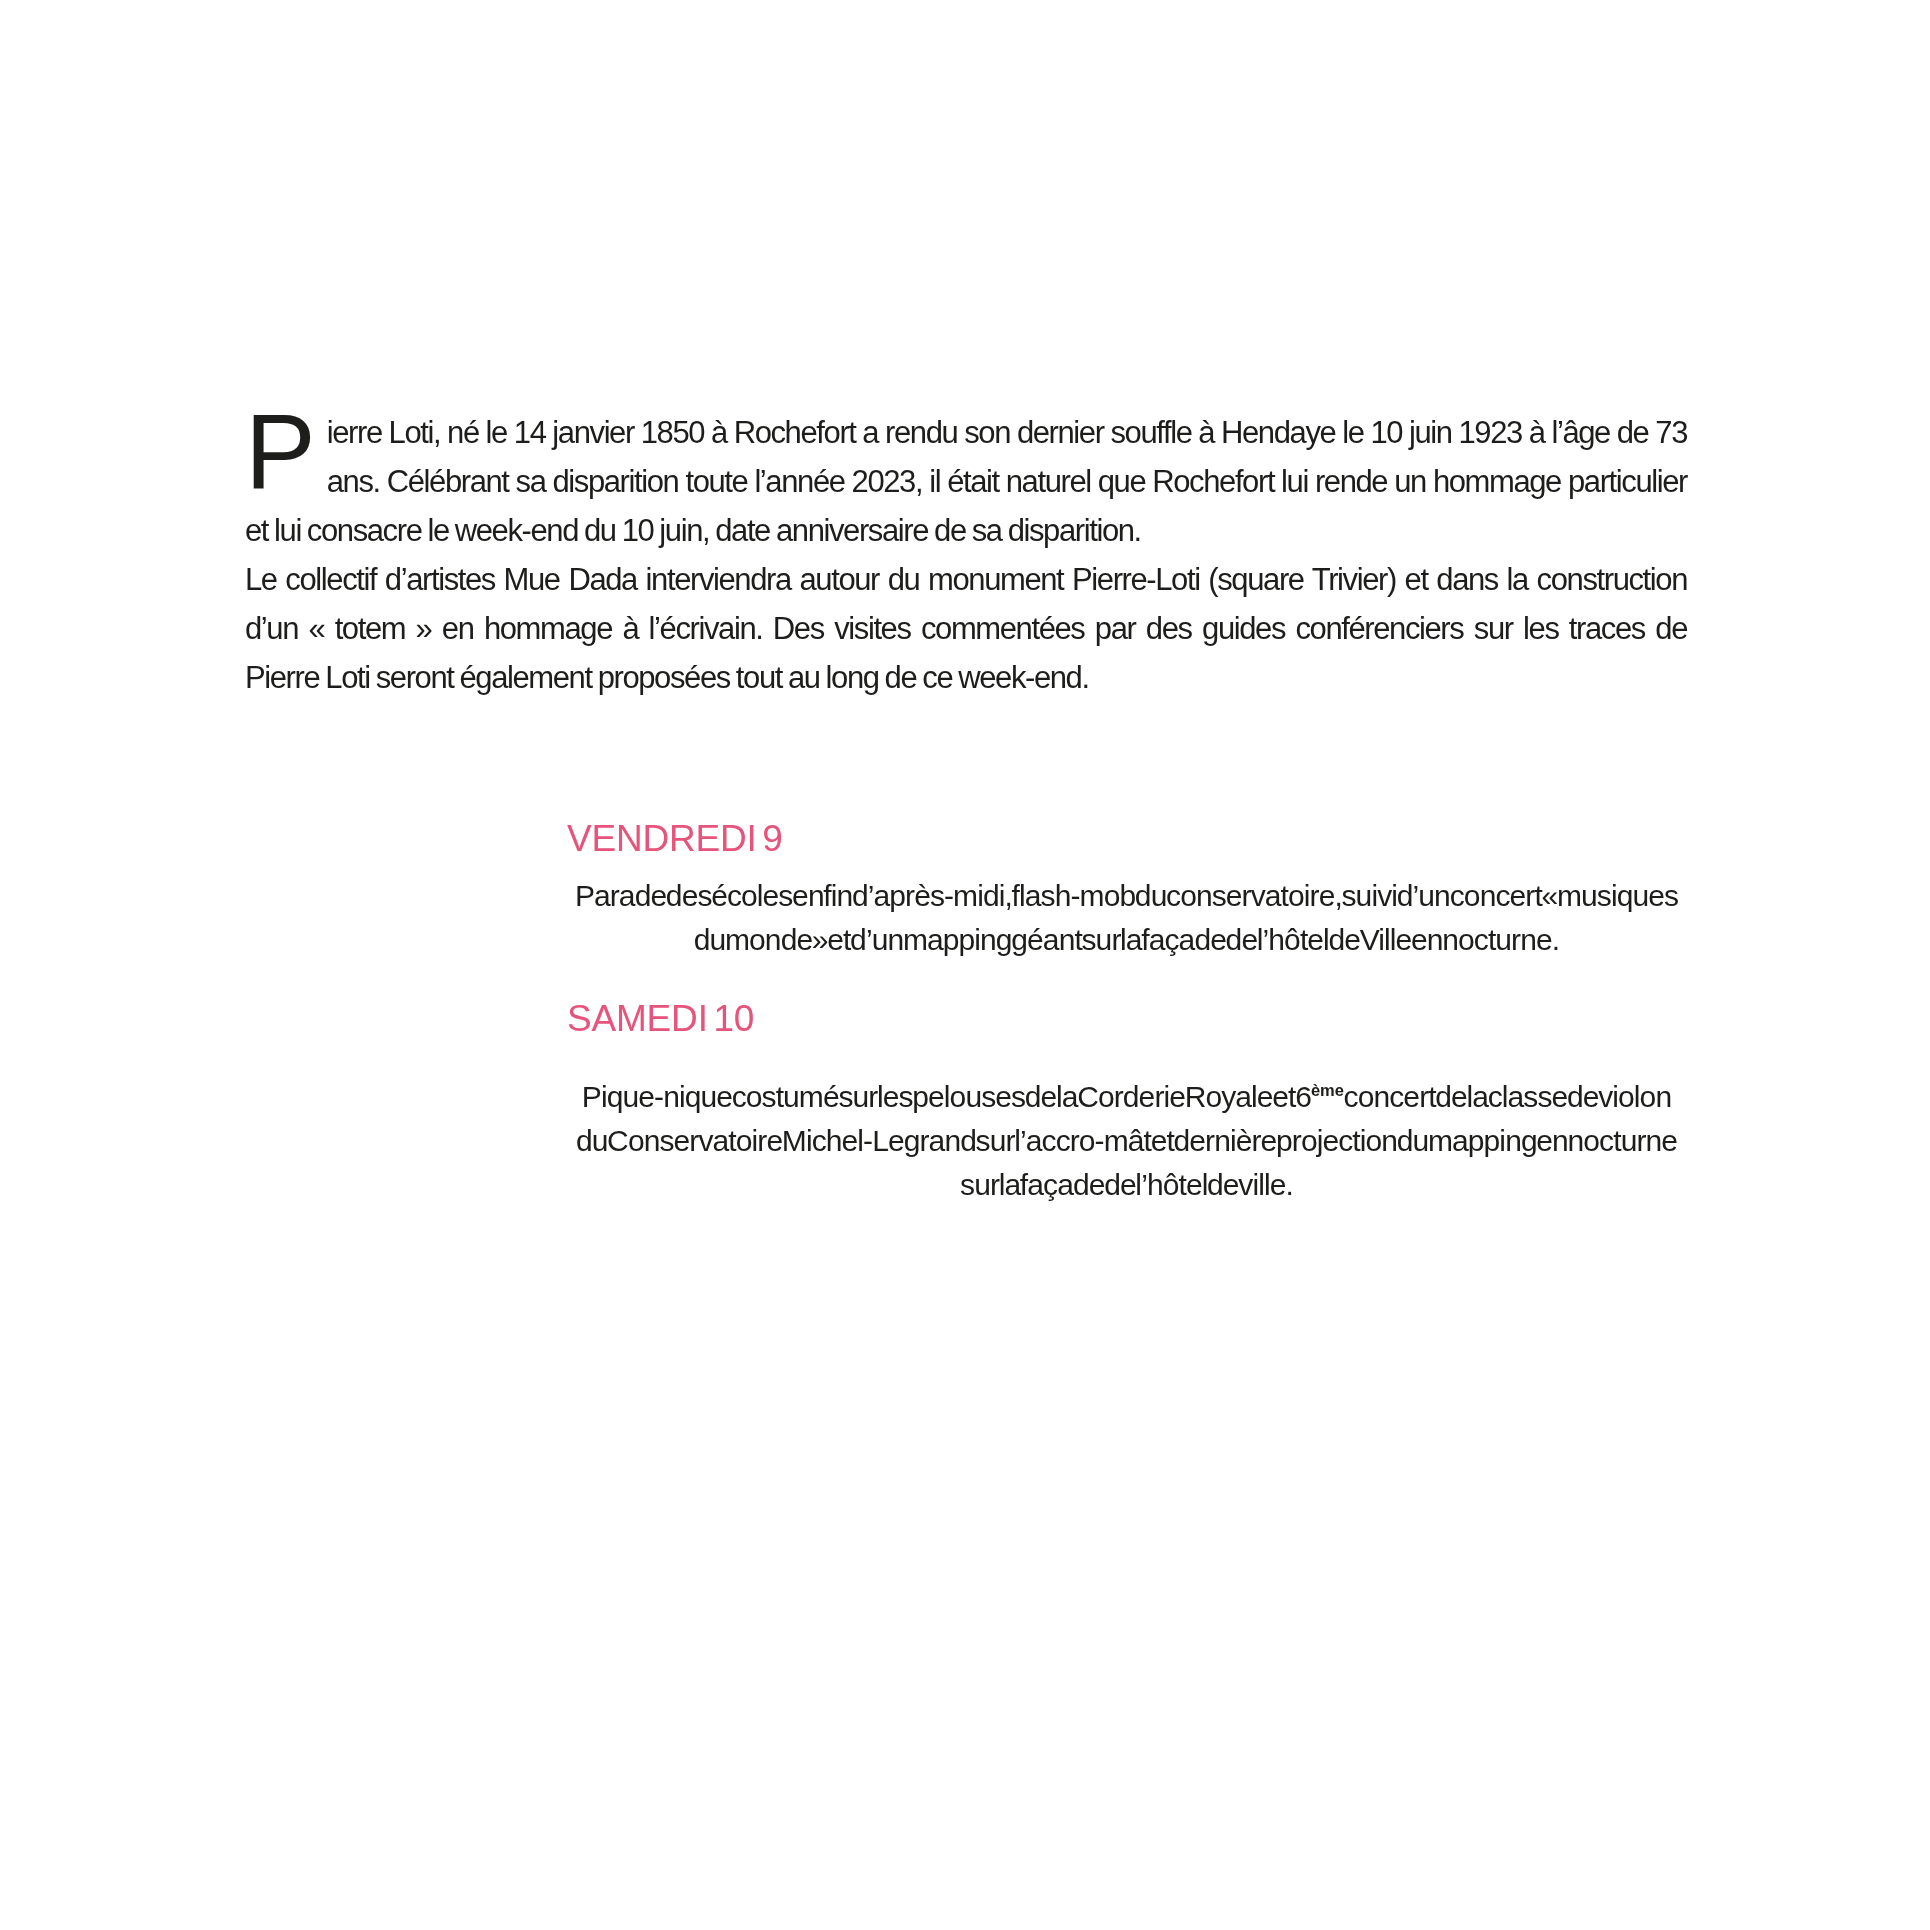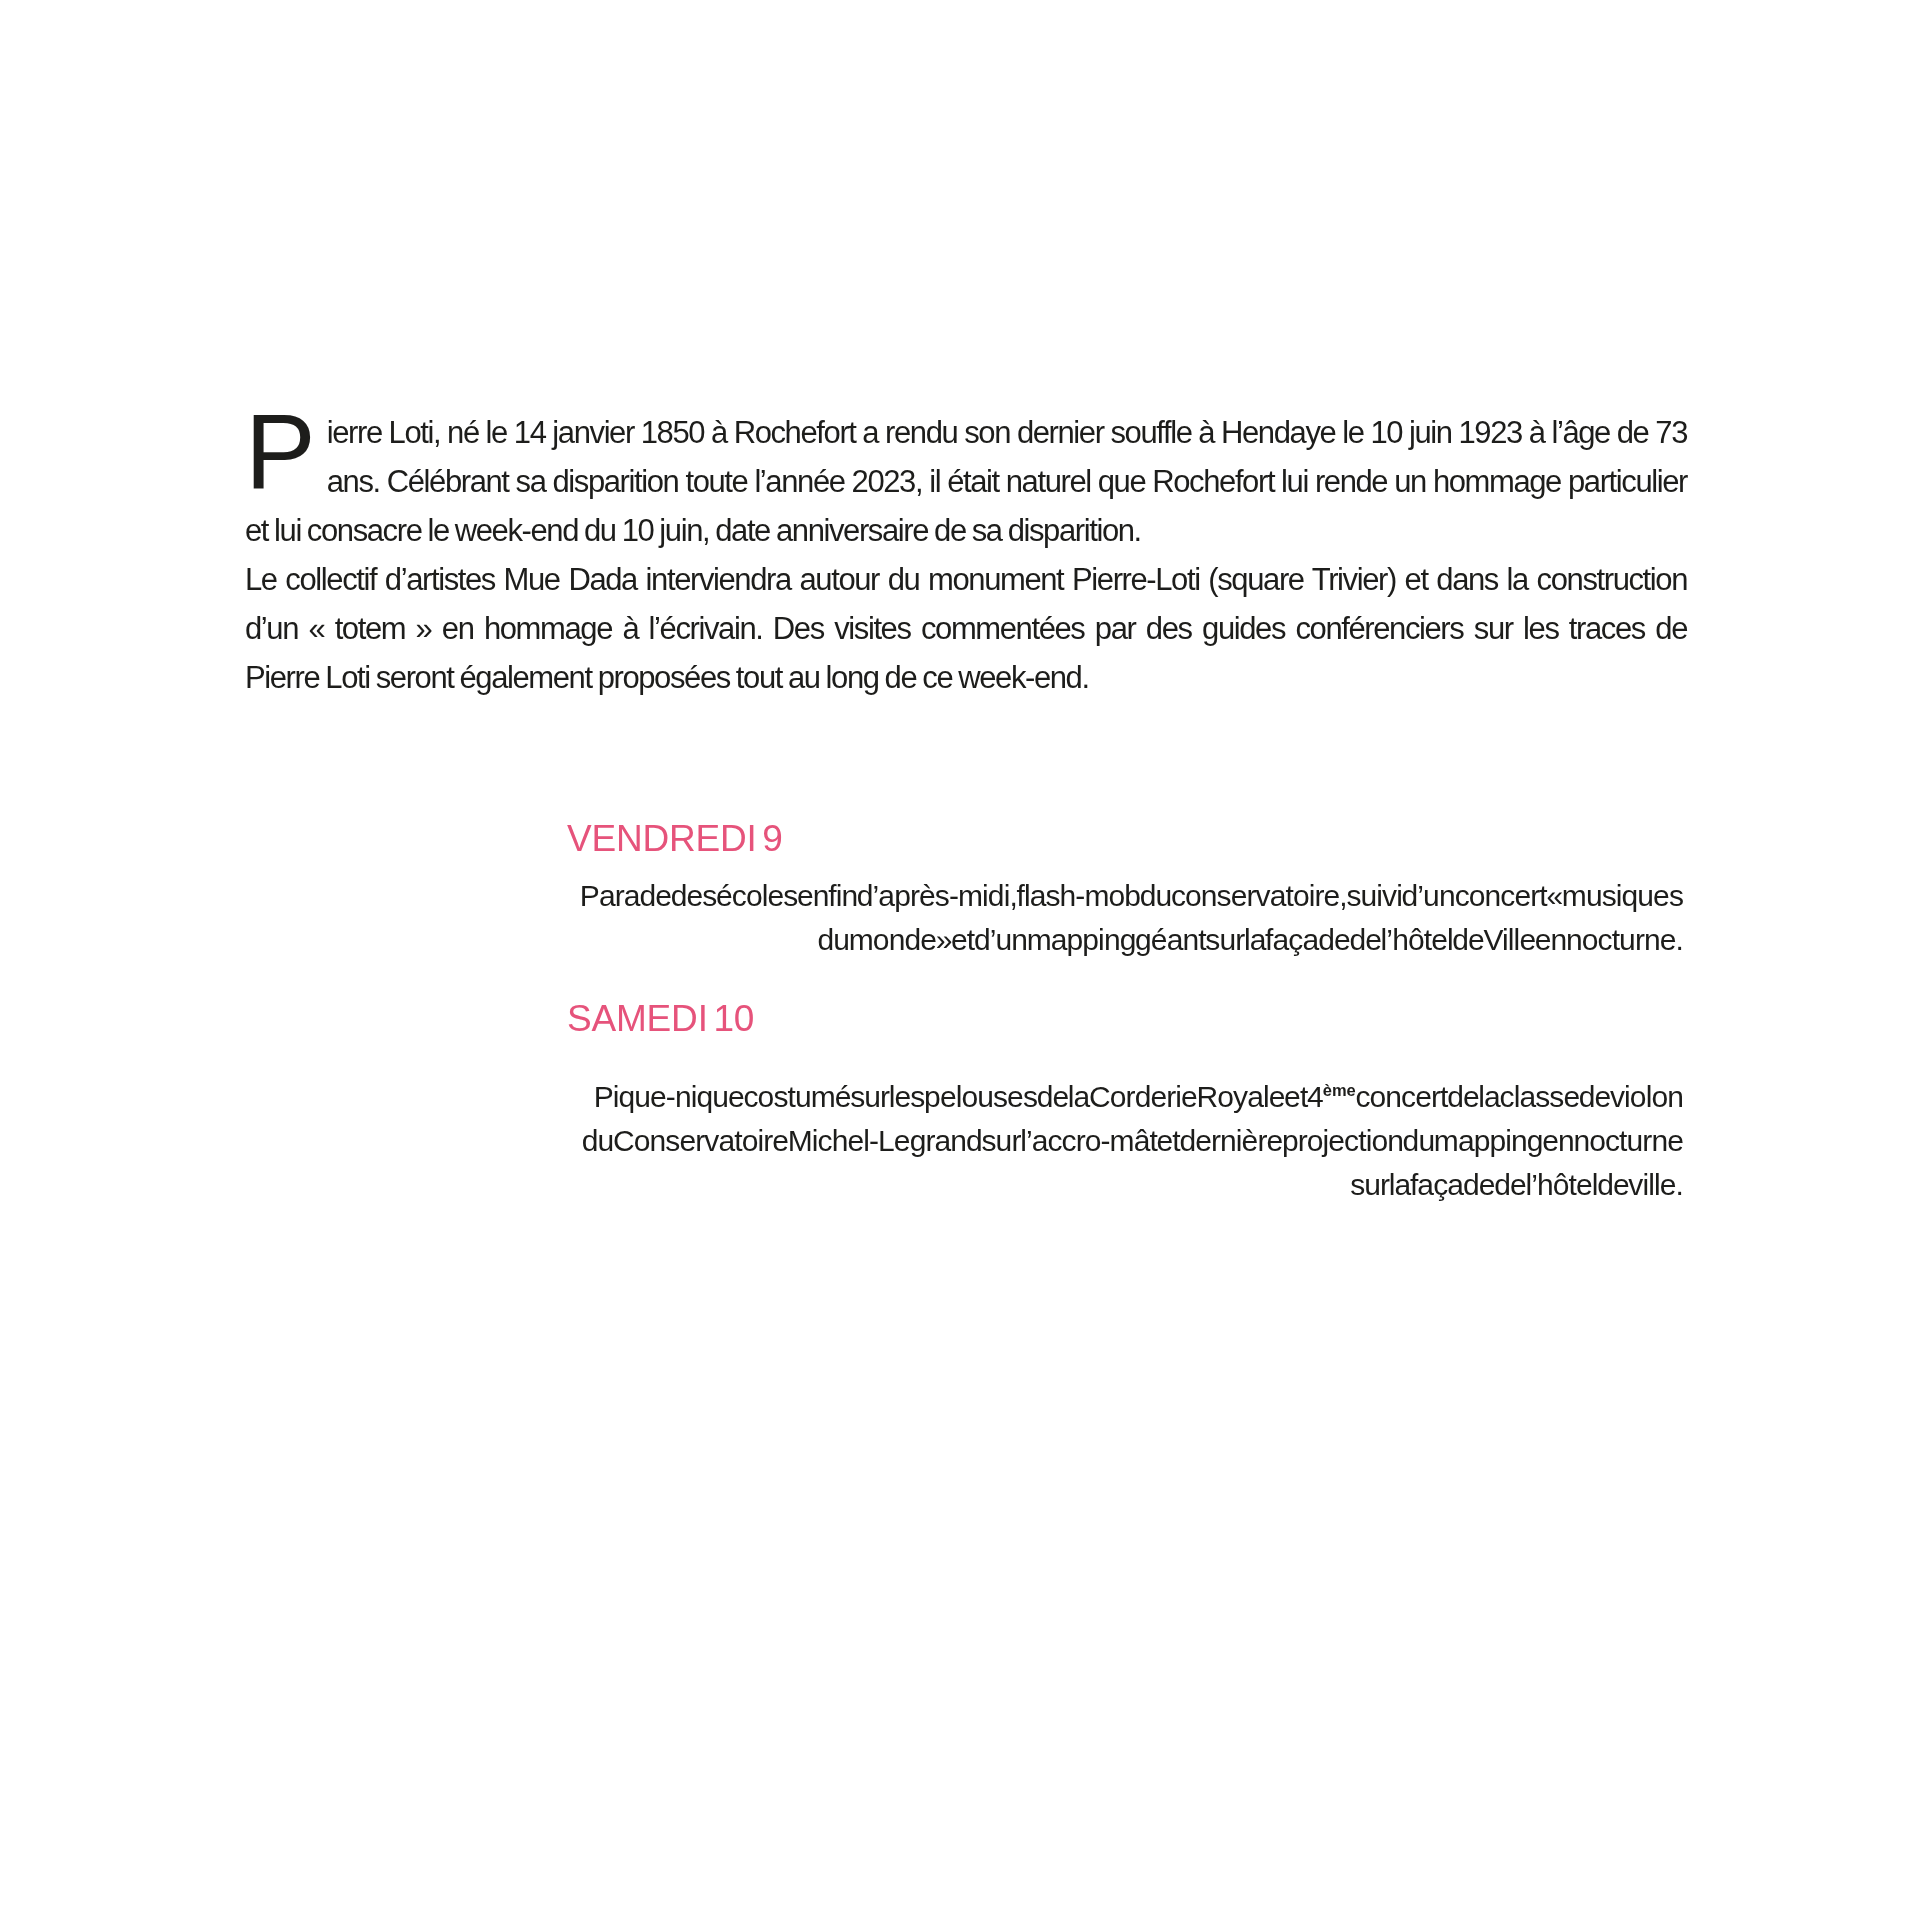--- a/index.html
+++ b/index.html
@@ -61,21 +61,21 @@
     letter-spacing: -0.005em;
     word-spacing: -0.12em;
     color: #e6537b;
   }
   .event-body {
     margin: 3px;
     font-size: 30px;
     line-height: 44px;
     letter-spacing: -0.03em;
     word-spacing: -0.26em;
-    text-align: right;
+    text-align: center;
     color: #1d1d1b;
   }
   .event-body sup {
     font-size: 0.55em;
     line-height: 0;
     vertical-align: super;
     letter-spacing: 0;
     font-weight: bold;
   }
 </style>
@@ -94,18 +94,18 @@
     <section class="event">
       <h2 class="event-heading">VENDREDI 9</h2>
       <p class="event-body">Parade des écoles en fin d’après-midi, flash-mob du conservatoire, suivi d’unconcert « musiques du monde » et d’un mapping géant sur la façade de l’hôtel de Ville en nocturne.</p>
     </section>
 
     <section class="event">
       <h2 class="event-heading">SAMEDI 10</h2>
     </section>
 
     <section class="event">
-      <p class="event-body"><span>Pique-nique costumé sur les pelouses de la Corderie Royale et 4</span><sup>ème</sup><span> concert de la classe de violon du Conservatoire Michel-Legrand sur l’accro-mât et dernière projection du mapping en nocturne sur la façade de l’hôtel de ville.</span></p>
+      <p class="event-body"><span>Pique-nique costumé sur les pelouses de la Corderie Royale et 6</span><sup>ème</sup><span> concert de la classe de violon du Conservatoire Michel-Legrand sur l’accro-mât et dernière projection du mapping en nocturne sur la façade de l’hôtel de ville.</span></p>
     </section>
 
   </div>
 </div>
 
 
 </body></html>

